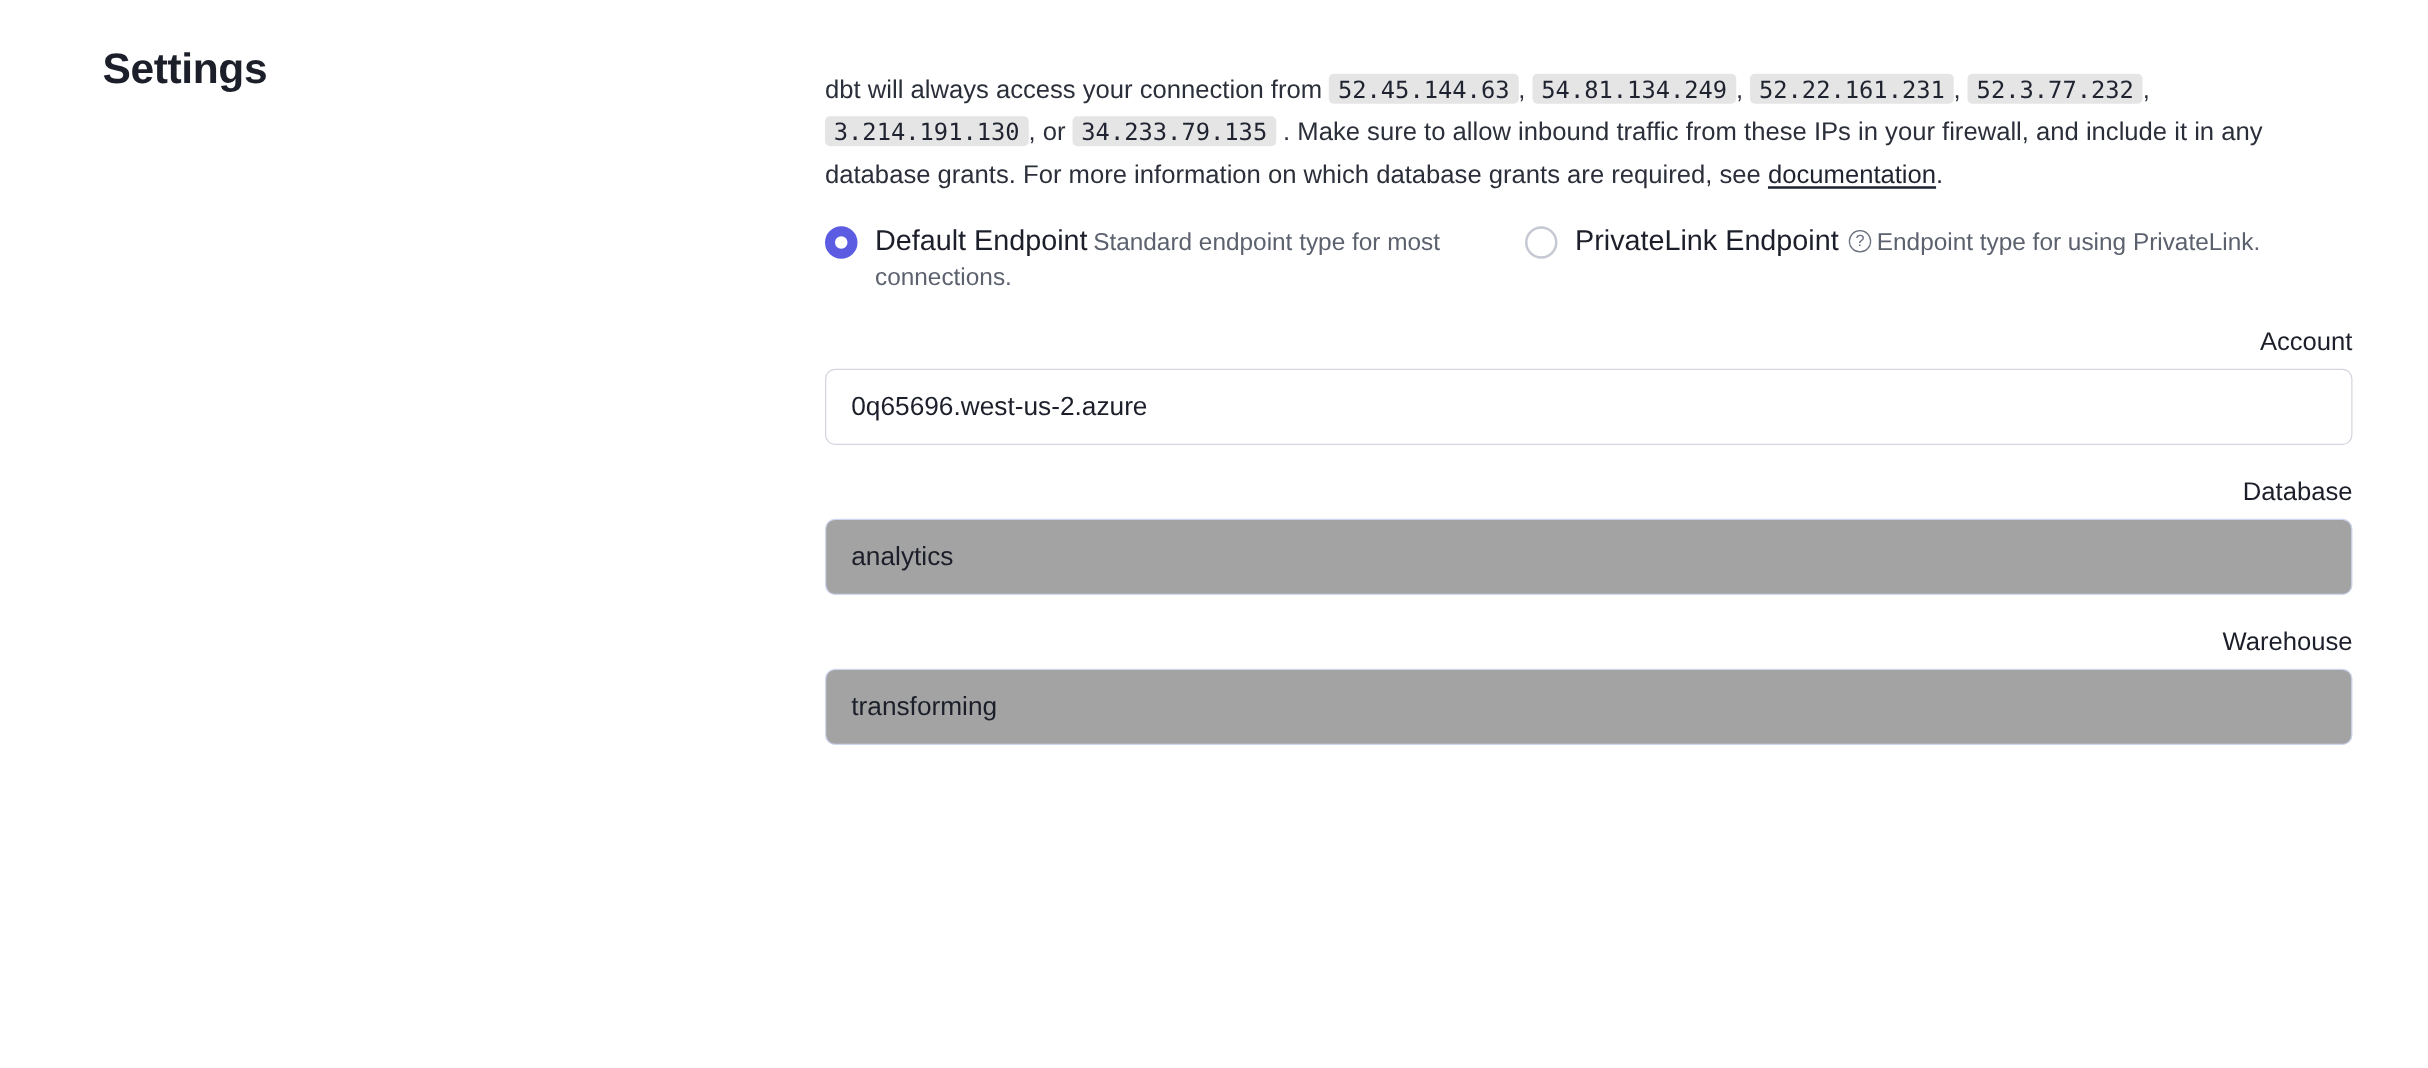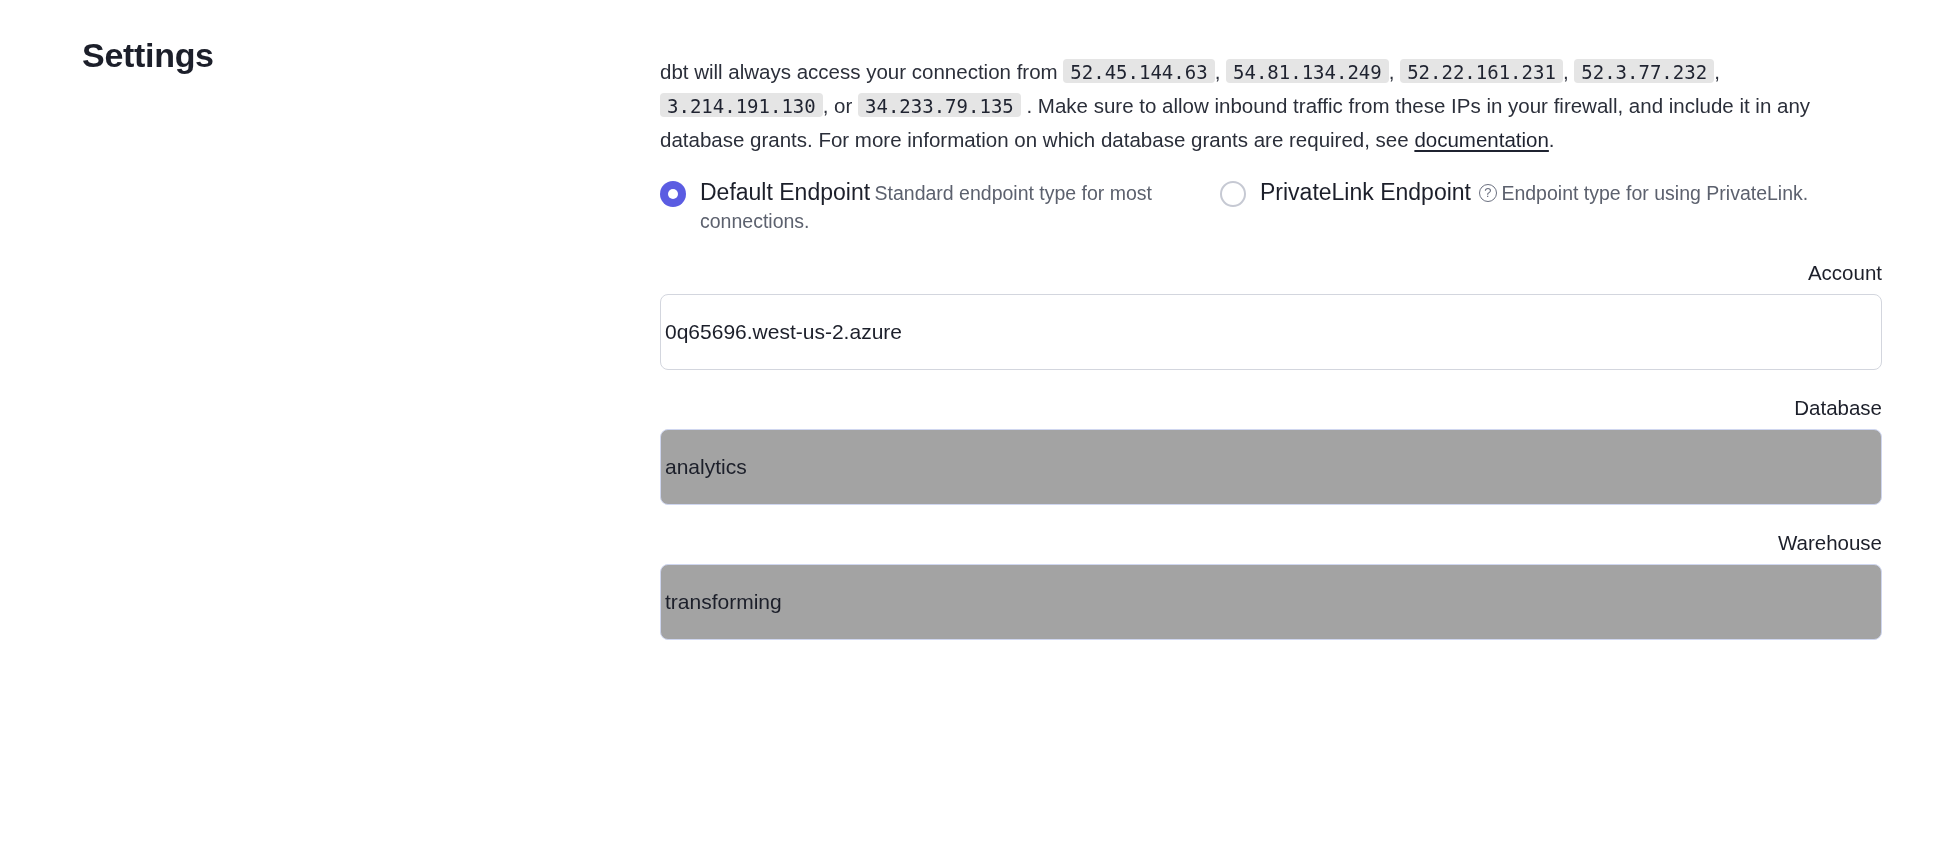--- a/index.html
+++ b/index.html
@@ -121,27 +121,27 @@
   .field:first-of-type { margin-top: 28px; }
   .field-label {
     font-size: 20.5px;
     color: #1c1f2a;
     margin-bottom: 9px;
     display: block;
     text-align: right;
   }
   .field-input {
     width: 1222px;
-    height: 76px;
+    height: 61px;
     border: 1px solid #d3d6de;
     border-radius: 8px;
     background: #ffffff;
     font-size: 21px;
     color: #1c1f2a;
-    padding: 0 4px;
+    padding: 0 20px;
     font-family: "Liberation Sans", sans-serif;
     display: flex;
     align-items: center;
   }
   .field-input.filled {
     background: #a3a3a3;
     border-color: #cfd6ef;
   }
   .select-wrap { position: relative; }
   .select-box {

